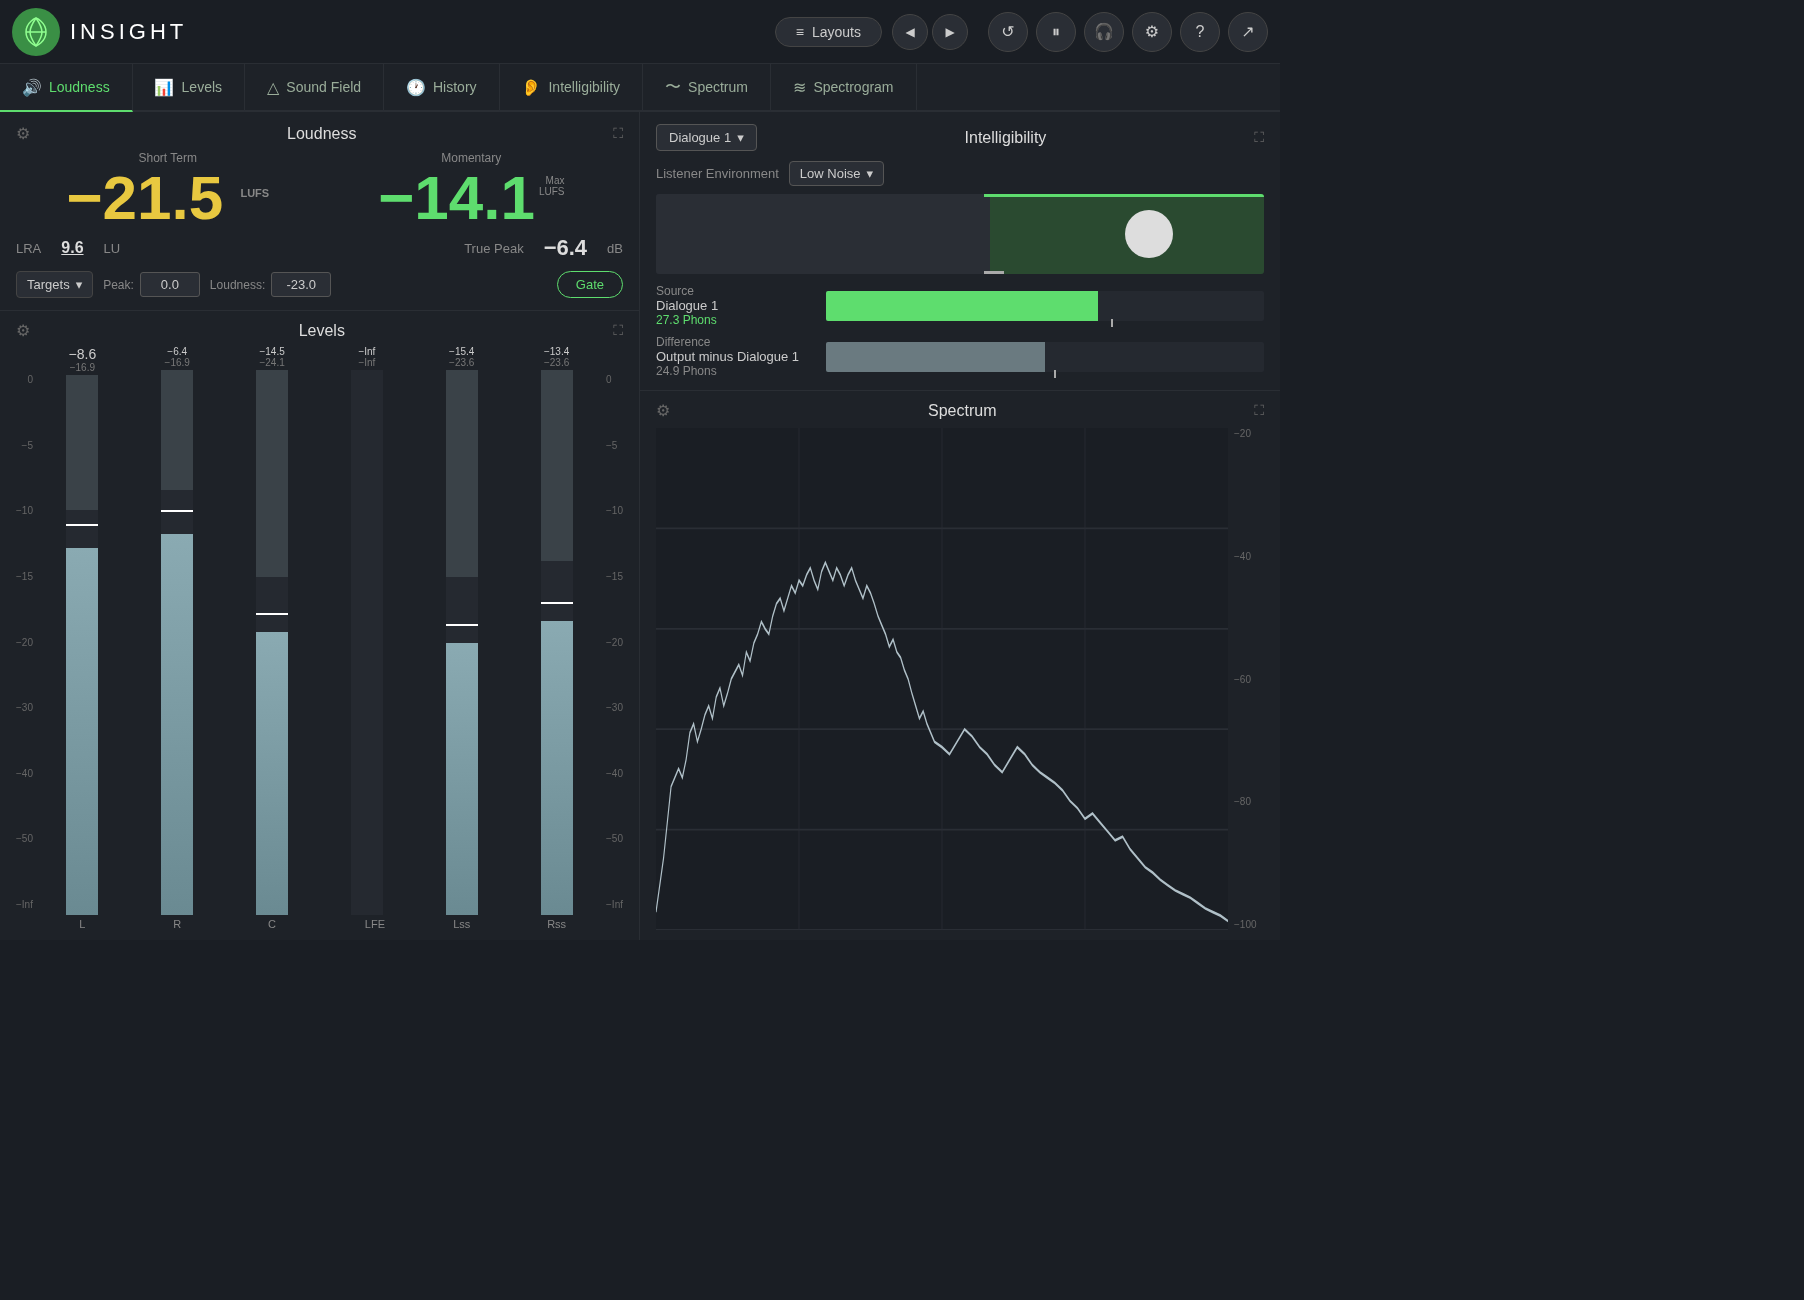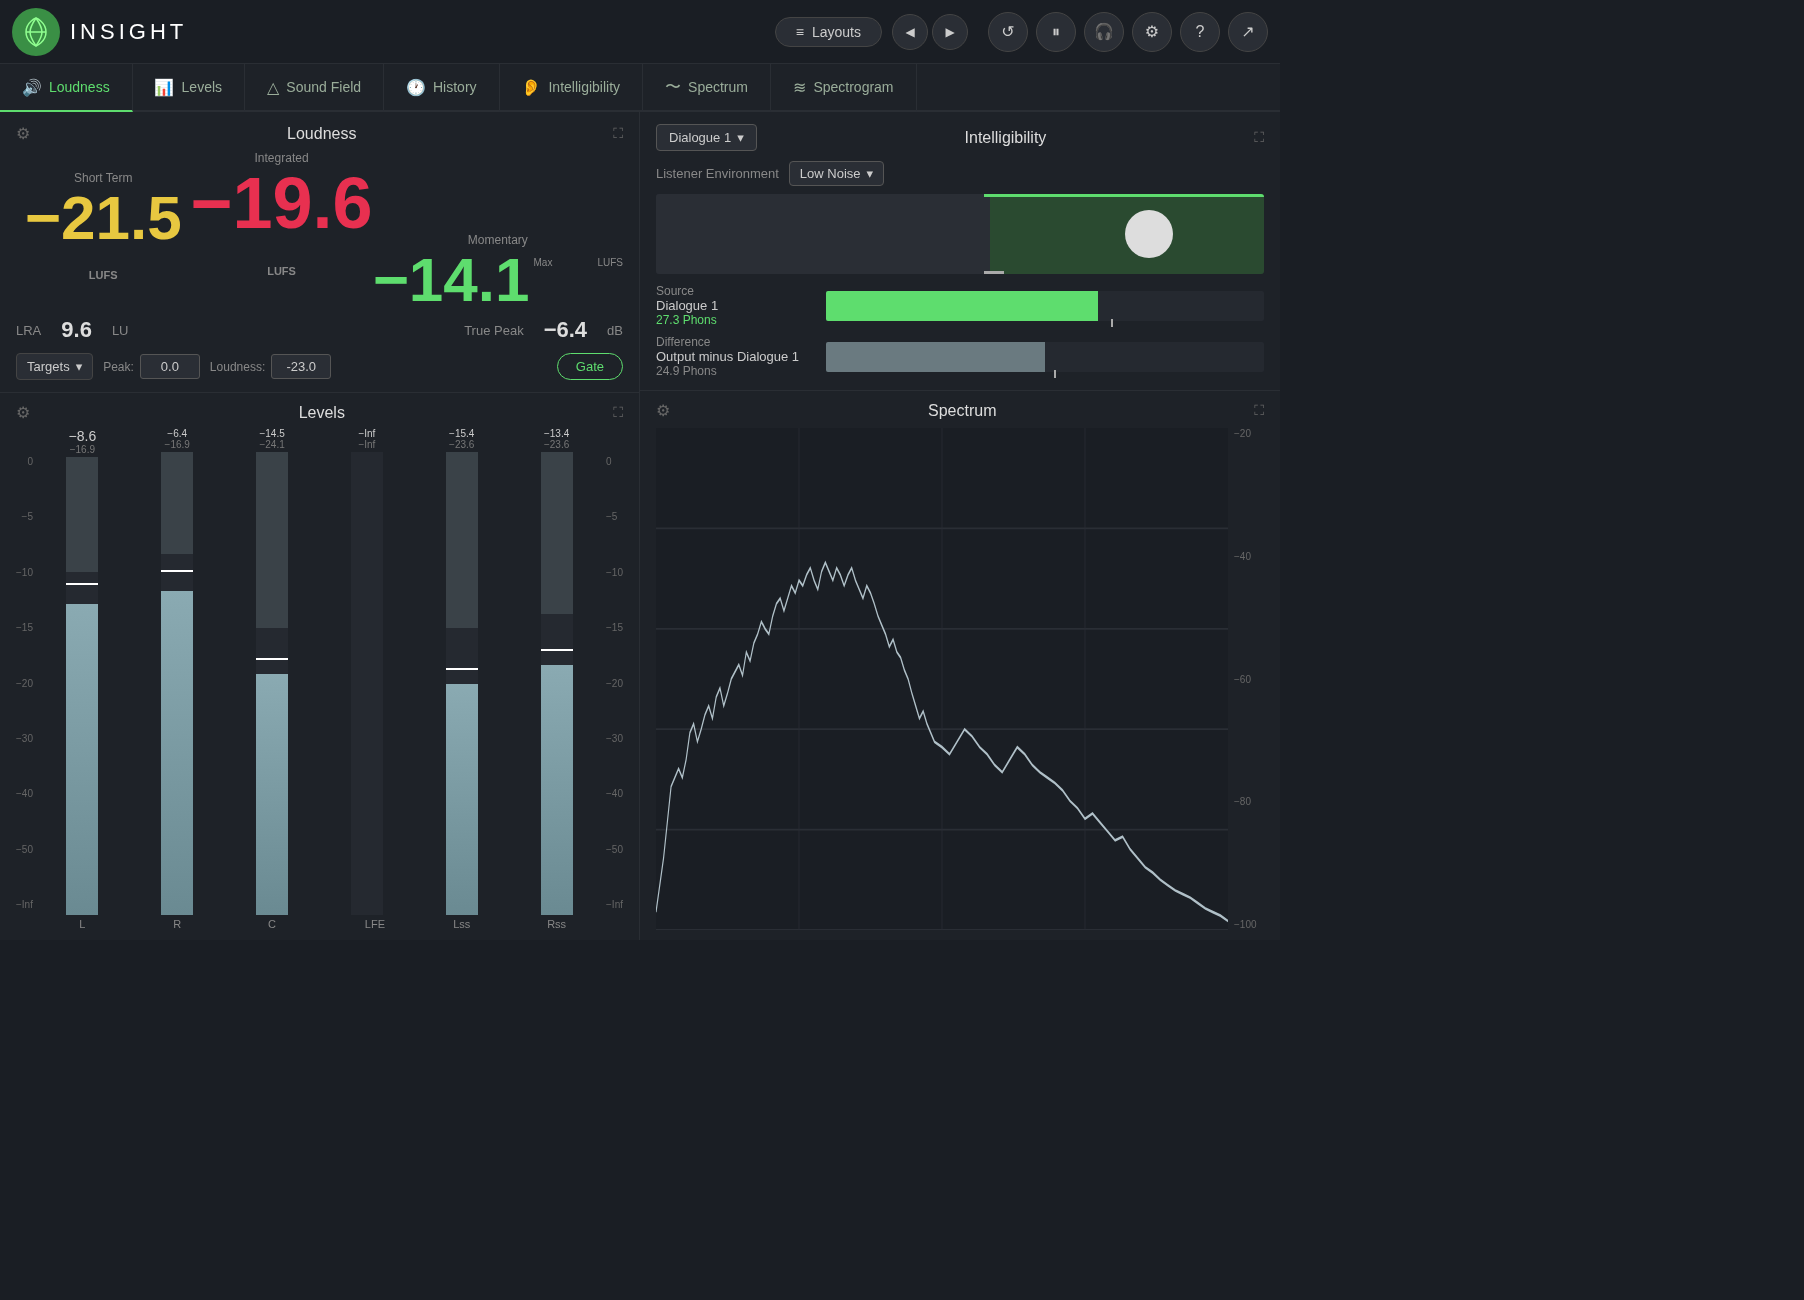--- a/index.html
+++ b/index.html
@@ -172,21 +172,21 @@
       color: #888;
       vertical-align: super;
     }
     .lra-row {
       display: flex;
       align-items: center;
       margin-top: 6px;
       gap: 20px;
     }
     .lra-label { color: #888; font-size: 13px; }
-    .lra-value { color: #ddd; font-size: 22px; font-weight: 600; }
+    .lra-value { color: #ddd; font-size: 16px; font-weight: 600; text-decoration: underline; }
     .lra-unit { color: #888; font-size: 13px; }
     .true-peak { color: #888; font-size: 13px; }
     .true-peak-val { color: #ddd; font-size: 22px; font-weight: 600; }
     .controls-row {
       display: flex;
       align-items: center;
       gap: 10px;
       margin-top: 10px;
     }
     .targets-select {
@@ -497,33 +497,26 @@
       </div>
       <div class="loudness-values">
         <div class="loudness-col">
           <div class="loudness-label">Short Term</div>
           <div class="loudness-value yellow">
             <span>−21.5</span>
             <span class="loudness-unit">LUFS</span>
           </div>
         </div>
         <div class="loudness-col">
-          <div class="loudness-label">Integrated</div>
-          <div class="loudness-value red" style="font-size:72px;">
-            <span>−19.6</span>
-            <span class="loudness-unit">LUFS</span>
-          </div>
-        </div>
-        <div class="loudness-col">
           <div class="loudness-label">Momentary</div>
           <div style="display:flex;align-items:flex-start;justify-content:center;">
             <div class="loudness-value green">
               <span>−14.1</span>
             </div>
-            <div style="display:flex;flex-direction:row;align-items:flex-start;margin-left:4px;margin-top:8px;gap:45px;">
+            <div style="display:flex;flex-direction:column;align-items:flex-end;margin-left:4px;margin-top:8px;">
               <span style="font-size:10px;color:#888;">Max</span>
               <span style="font-size:10px;color:#888;">LUFS</span>
             </div>
           </div>
         </div>
       </div>
       <div class="lra-row">
         <span class="lra-label">LRA</span>
         <span class="lra-value">9.6</span>
         <span class="lra-unit">LU</span>

